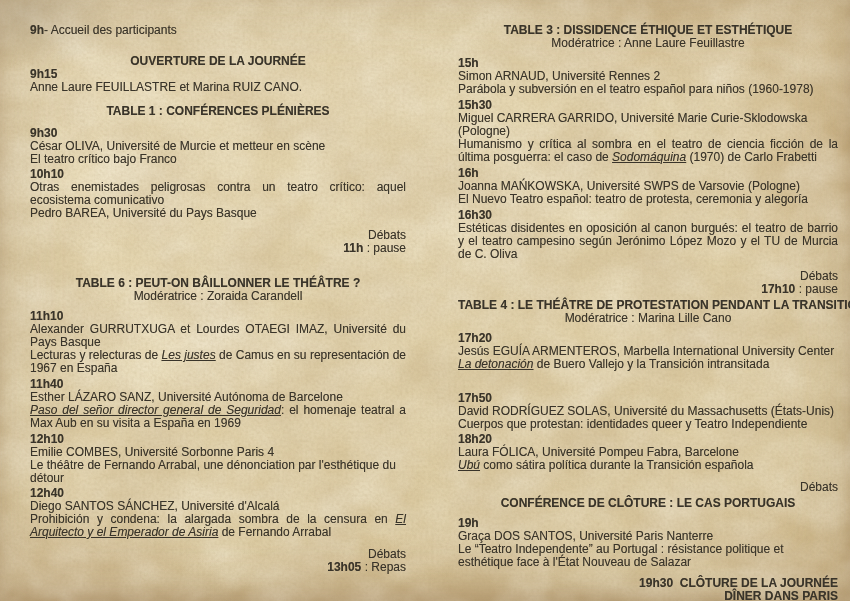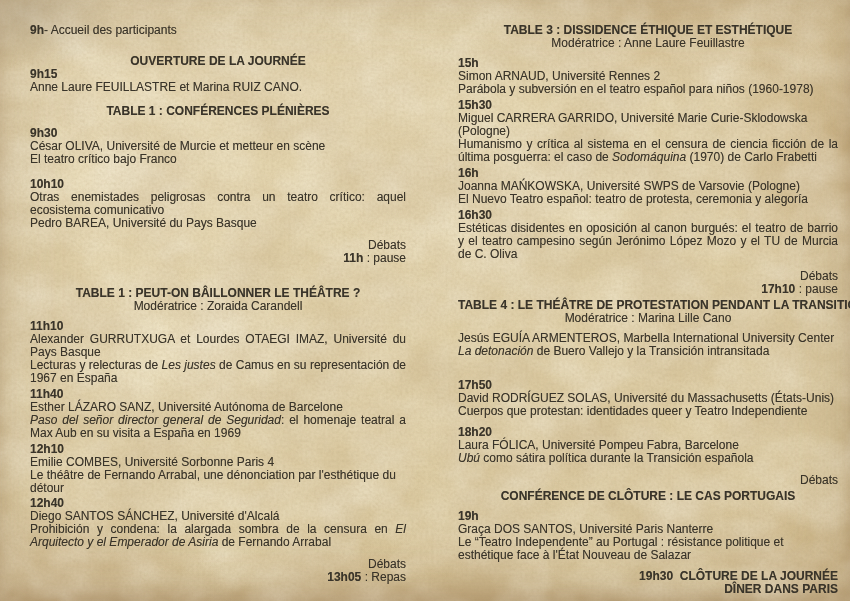--- a/index.html
+++ b/index.html
@@ -30,21 +30,21 @@
   .col { position: absolute; top: 0; z-index: 1; }
   .col-left  { left: 30px;  width: 376px; padding-top: 24px; }
   .col-right { left: 458px; width: 380px; padding-top: 24px; }
   .heading { font-weight: 700; text-align: center; white-space: nowrap; }
   .sub { text-align: center; }
   .time { font-weight: 700; }
   .pline { text-align: left; }
   .justify { text-align: justify; }
   .note { text-align: right; }
   .b { font-weight: 700; }
-  .i { font-style: italic; }
+  .i { font-style: italic; text-decoration: underline; }
   .page, .page * { text-shadow: 0 0 0.5px rgba(70,60,40,0.45); }
 </style>
 </head>
 <body>
 
 <div class="page">
   <svg class="texture" width="850" height="601" viewBox="0 0 850 601" aria-hidden="true">
     <defs>
       <filter id="stains" x="-5%" y="-5%" width="110%" height="110%">
         <feTurbulence type="fractalNoise" baseFrequency="0.011 0.014" numOctaves="4" seed="8"></feTurbulence>
@@ -74,31 +74,31 @@
         <div class="pline"><span>Anne Laure FEUILLASTRE et Marina RUIZ CANO.</span></div>
       </div>
       <div class="hwrap" style="margin-top: 11px;">
         <div class="heading">TABLE 1 : CONFÉRENCES PLÉNIÈRES</div>
       </div>
       <div class="entry" style="margin-top: 9px;">
         <div class="time">9h30</div>
         <div class="pline"><span>César OLIVA, Université de Murcie et metteur en scène</span></div>
         <div class="pline"><span>El teatro crítico bajo Franco</span></div>
       </div>
-      <div class="entry" style="margin-top: 12px;">
+      <div class="entry" style="margin-top: 2px;">
         <div class="time">10h10</div>
         <div class="pline justify"><span>Otras enemistades peligrosas contra un teatro crítico: aquel ecosistema comunicativo</span></div>
         <div class="pline"><span>Pedro BAREA, Université du Pays Basque</span></div>
       </div>
       <div class="note" style="margin-top: 9px;">
         <div class="nline"><span>Débats</span></div>
         <div class="nline"><span class="b">11h</span><span> : pause</span></div>
       </div>
       <div class="hwrap" style="margin-top: 22px;">
-        <div class="heading">TABLE 1 : PEUT-ON BÂILLONNER LE THÉÂTRE ?</div>
+        <div class="heading">TABLE 6 : PEUT-ON BÂILLONNER LE THÉÂTRE ?</div>
         <div class="sub">Modératrice : Zoraida Carandell</div>
       </div>
       <div class="entry" style="margin-top: 7px;">
         <div class="time">11h10</div>
         <div class="pline justify"><span>Alexander GURRUTXUGA et Lourdes OTAEGI IMAZ, Université du Pays Basque</span></div>
         <div class="pline justify"><span>Lecturas y relecturas de </span><span class="i">Les justes</span><span> de Camus en su representación de 1967 en España</span></div>
       </div>
       <div class="entry" style="margin-top: 3px;">
         <div class="time">11h40</div>
         <div class="pline"><span>Esther LÁZARO SANZ, Université Autónoma de Barcelone</span></div>
@@ -125,49 +125,50 @@
         <div class="sub">Modératrice : Anne Laure Feuillastre</div>
       </div>
       <div class="entry" style="margin-top: 7px;">
         <div class="time">15h</div>
         <div class="pline"><span>Simon ARNAUD, Université Rennes 2</span></div>
         <div class="pline"><span>Parábola y subversión en el teatro español para niños (1960-1978)</span></div>
       </div>
       <div class="entry" style="margin-top: 3px;">
         <div class="time">15h30</div>
         <div class="pline"><span>Miguel CARRERA GARRIDO, Université Marie Curie-Sklodowska (Pologne)</span></div>
-        <div class="pline justify"><span>Humanismo y crítica al sistema en el censura de ciencia ficción de la última posguerra: el caso de </span><span class="i">Sodomáquina</span><span> (1970) de Carlo Frabetti</span></div>
+        <div class="pline justify"><span>Humanismo y crítica al sombra en el teatro de ciencia ficción de la última posguerra: el caso de </span><span class="i">Sodomáquina</span><span> (1970) de Carlo Frabetti</span></div>
       </div>
       <div class="entry" style="margin-top: 3px;">
         <div class="time">16h</div>
         <div class="pline"><span>Joanna MAŃKOWSKA, Université SWPS de Varsovie (Pologne)</span></div>
         <div class="pline"><span>El Nuevo Teatro español: teatro de protesta, ceremonia y alegoría</span></div>
       </div>
       <div class="entry" style="margin-top: 3px;">
         <div class="time">16h30</div>
         <div class="pline justify"><span>Estéticas disidentes en oposición al canon burgués: el teatro de barrio y el teatro campesino según Jerónimo López Mozo y el TU de Murcia de C. Oliva</span></div>
       </div>
       <div class="note" style="margin-top: 9px;">
         <div class="nline"><span>Débats</span></div>
         <div class="nline"><span class="b">17h10</span><span> : pause</span></div>
       </div>
       <div class="hwrap" style="margin-top: 3px;">
         <div class="heading">TABLE 4 : LE THÉÂTRE DE PROTESTATION PENDANT LA TRANSITION</div>
         <div class="sub">Modératrice : Marina Lille Cano</div>
       </div>
       <div class="entry" style="margin-top: 7px;">
+        <div class="time">17h20</div>
         <div class="pline"><span>Jesús EGUÍA ARMENTEROS, Marbella International University Center</span></div>
         <div class="pline"><span class="i">La detonación</span><span> de Buero Vallejo y la Transición intransitada</span></div>
       </div>
       <div class="entry" style="margin-top: 21px;">
         <div class="time">17h50</div>
         <div class="pline"><span>David RODRÍGUEZ SOLAS, Université du Massachusetts (États-Unis)</span></div>
         <div class="pline"><span>Cuerpos que protestan: identidades queer y Teatro Independiente</span></div>
       </div>
-      <div class="entry" style="margin-top: 8px;">
+      <div class="entry" style="margin-top: 2px;">
         <div class="time">18h20</div>
         <div class="pline"><span>Laura FÓLICA, Université Pompeu Fabra, Barcelone</span></div>
         <div class="pline"><span class="i">Ubú</span><span> como sátira política durante la Transición española</span></div>
       </div>
       <div class="note" style="margin-top: 9px;">
         <div class="nline"><span>Débats</span></div>
       </div>
       <div class="hwrap" style="margin-top: 3px;">
         <div class="heading">CONFÉRENCE DE CLÔTURE : LE CAS PORTUGAIS</div>
       </div>

